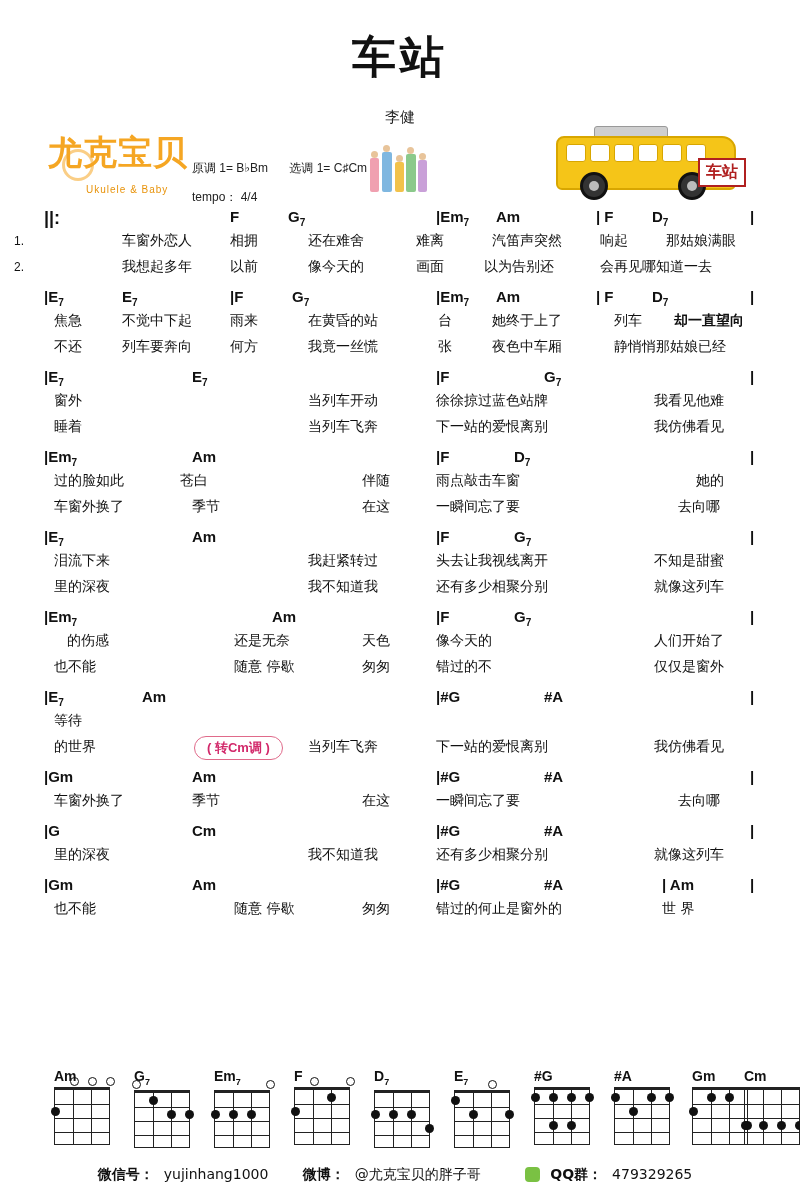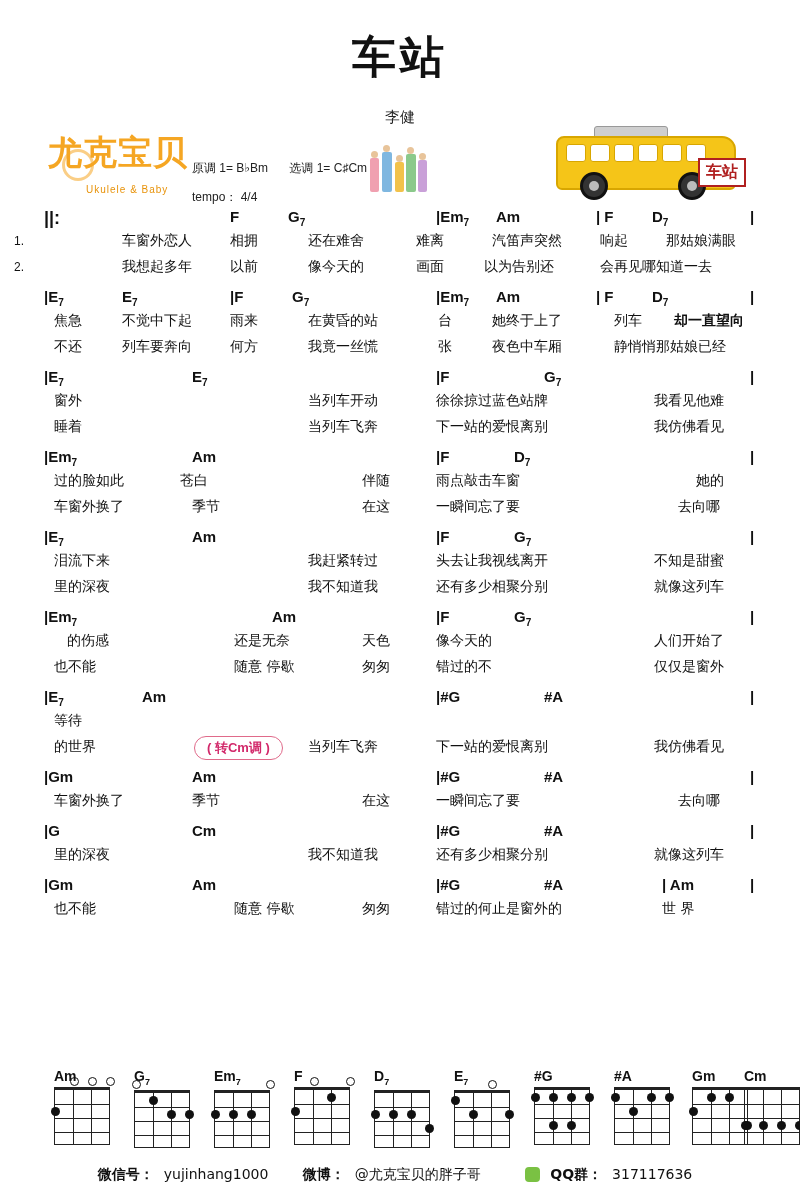--- a/index.html
+++ b/index.html
@@ -532,17 +532,17 @@
     </div>
 
   <div class="footer">
     <span>
       <b>微信号：</b><span>yujinhang1000</span>
     </span>
     <span>
       <b>微博：</b><span>@尤克宝贝的胖子哥</span>
     </span>
     <span>
-      <span class="wechat-badge"></span><b>QQ群：</b><span>317117636</span>
+      <span class="wechat-badge"></span><b>QQ群：</b><span>479329265</span>
     </span>
   </div>
 
 </div>
 
 </body></html>

